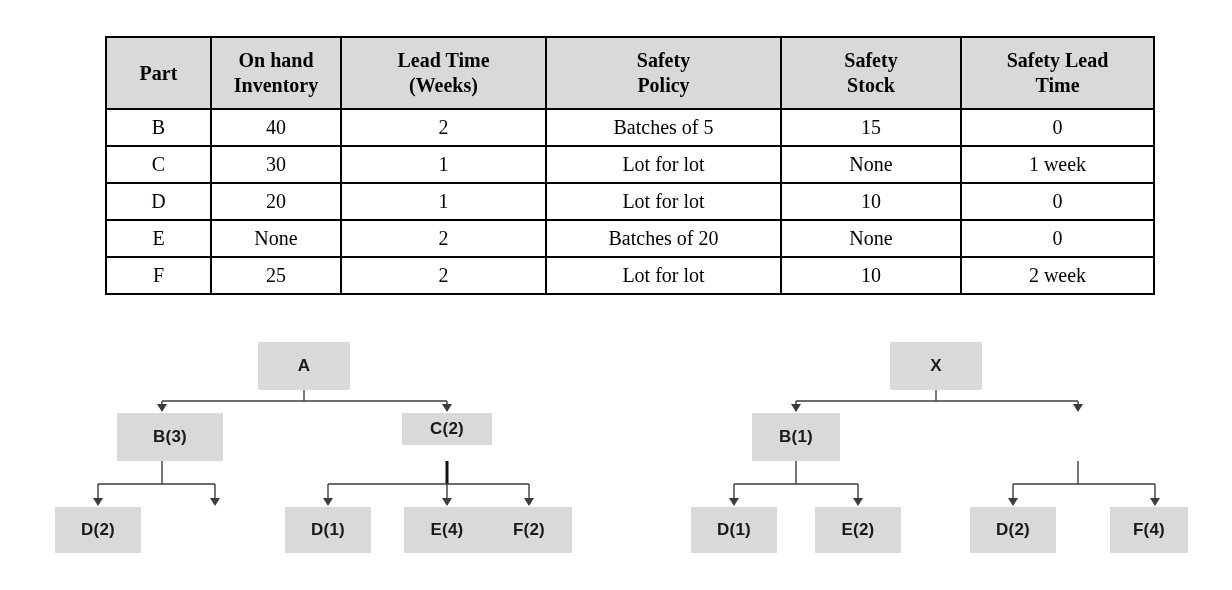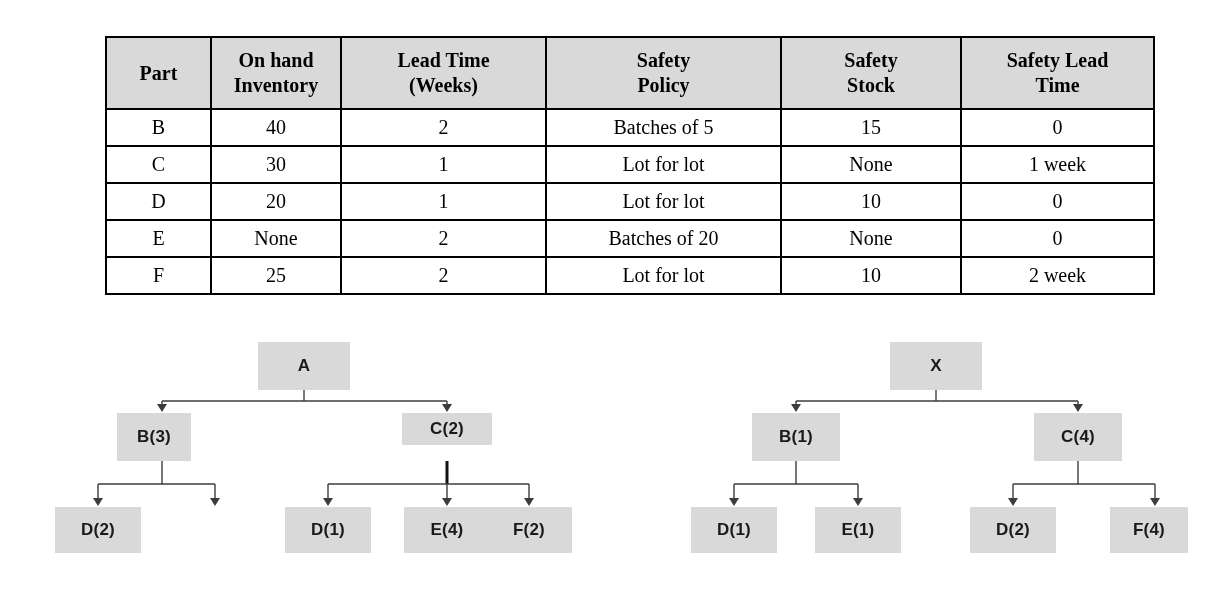--- a/index.html
+++ b/index.html
@@ -198,28 +198,27 @@
       <line x1="1058" y1="461" x2="1058" y2="484"></line>
       <line x1="993" y1="484" x2="1135" y2="484"></line>
       <line x1="993" y1="484" x2="993" y2="499"></line>
       <polygon points="988,498 998,498 993,506"></polygon>
       <line x1="1135" y1="484" x2="1135" y2="499"></line>
       <polygon points="1130,498 1140,498 1135,506"></polygon>
     </g>
   </svg>
 
   <div class="node" style="left:238px;top:342px;width:92px;height:48px">A</div>
-  <div class="node" style="left:97px; top:413px;width:74px;height:48px">B(3)</div>
+  <div class="node" style="left:97px; top:413px;width:106px;height:48px">B(3)</div>
   <div class="node" style="left:382px;top:413px;width:90px;height:32px">C(2)</div>
   <div class="node" style="left:35px; top:507px;width:86px;height:46px">D(2)</div>
   <div class="node" style="left:265px;top:507px;width:86px;height:46px">D(1)</div>
   <div class="node" style="left:384px;top:507px;width:86px;height:46px">E(4)</div>
   <div class="node" style="left:466px;top:507px;width:86px;height:46px">F(2)</div>
 
   <div class="node" style="left:870px; top:342px;width:92px;height:48px">X</div>
   <div class="node" style="left:732px; top:413px;width:88px;height:48px">B(1)</div>
-  <div class="node" style="left:1014px;top:413px;width:88px;height:48px">C(4)</div>
   <div class="node" style="left:671px; top:507px;width:86px;height:46px">D(1)</div>
-  <div class="node" style="left:795px; top:507px;width:86px;height:46px">E(1)</div>
+  <div class="node" style="left:795px; top:507px;width:86px;height:46px">E(2)</div>
   <div class="node" style="left:950px; top:507px;width:86px;height:46px">D(2)</div>
   <div class="node" style="left:1090px;top:507px;width:78px;height:46px">F(4)</div>
 
 </div>
 
 </body></html>

